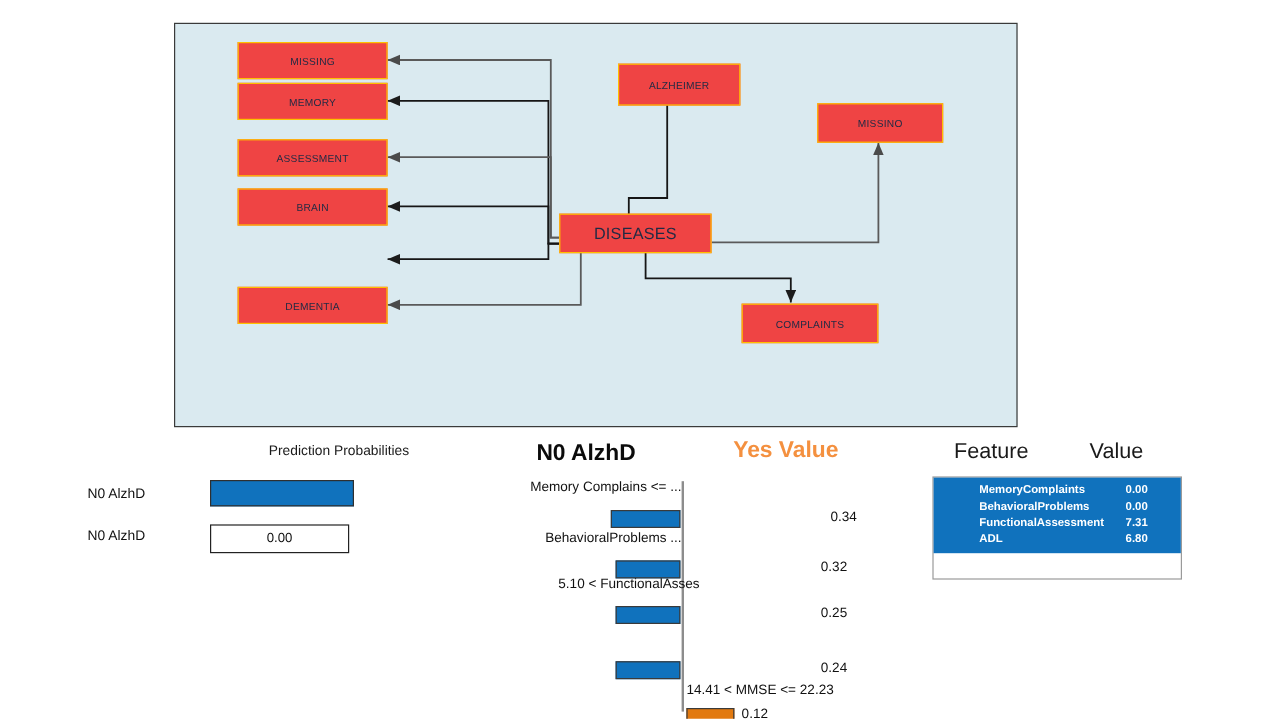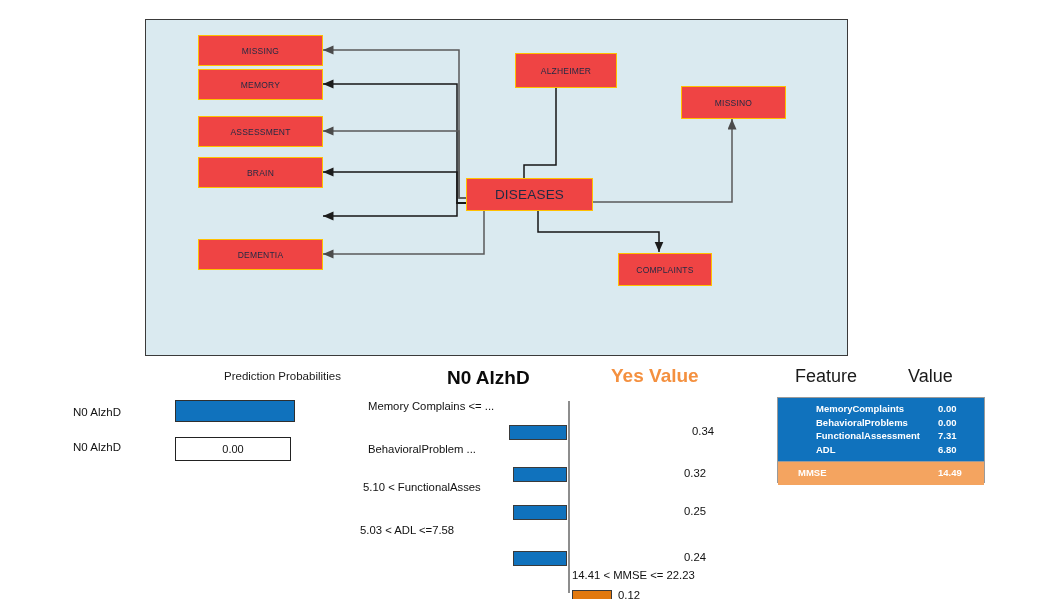--- a/index.html
+++ b/index.html
@@ -48,20 +48,21 @@
     position:absolute;left:175px;top:437px;width:116px;height:24px;
     background:#ffffff;border:1.4px solid #222;box-sizing:border-box;
     display:flex;align-items:center;justify-content:center;font-size:11px;color:#111;
   }
 
   
   #lime{position:absolute;left:420px;top:396px;width:370px;height:200px;}
   #lime-axis{position:absolute;left:148px;top:5px;width:2px;height:192px;background:#8d8d8d;}
   .lime-cap{
     position:absolute;font-size:11.3px;color:#111;white-space:nowrap;
+    text-align:right;
   }
   .lime-val{
     position:absolute;font-size:11.3px;color:#111;white-space:nowrap;text-align:right;
   }
   .lime-bar{position:absolute;height:15px;box-sizing:border-box;border:1.2px solid #3a3a3a;}
   .lime-bar.neg{background:#1072bd;}
   .lime-bar.pos{background:#e2790f;}
 
   
   #feat-table{
@@ -132,21 +133,21 @@
 
     <div class="node small" style="left:369px;top:33px;width:102px;height:35px;">
       <span>ALZHEIMER</span>
     </div>
     <div class="node small" style="left:535px;top:66px;width:105px;height:33px;">
       <span>MISSINO</span>
     </div>
     <div class="node big" style="left:320px;top:158px;width:127px;height:33px;">
       <span>DISEASES</span>
     </div>
-    <div class="node small" style="left:472px;top:233px;width:94px;height:33px;">
+    <div class="node small" style="left:472px;top:233px;width:114px;height:33px;">
       <span>COMPLAINTS</span>
     </div>
   </div>
 
   <div class="sec-title" id="pred-title">Prediction Probabilities</div>
   <div class="sec-title" id="col-no">N0 AlzhD</div>
   <div class="sec-title" id="col-yes">Yes Value</div>
   <div class="sec-title" id="col-feature">Feature</div>
   <div class="sec-title" id="col-value">Value</div>
 
@@ -156,29 +157,28 @@
   <div class="pp-label" id="pp-label-2">N0 AlzhD</div>
   <div id="pp-bar-value">0.00</div>
 
   <div id="lime">
     <div id="lime-axis"></div>
 
     <div class="lime-cap" style="right:222px;top:4px;width:200px;">Memory Complains &lt;= ...</div>
     <div class="lime-val" style="right:76px;top:29px;width:60px;">0.34</div>
     <div class="lime-bar neg" style="left:89px;top:29px;width:58px;"></div>
 
-    <div class="lime-cap" style="right:222px;top:47px;width:200px;">BehavioralProblem ...</div>
+    <div class="lime-cap" style="right:222px;top:47px;width:200px;">BehavioralProblems ...</div>
     <div class="lime-val" style="right:84px;top:71px;width:60px;">0.32</div>
     <div class="lime-bar neg" style="left:93px;top:71px;width:54px;"></div>
 
     <div class="lime-cap" style="right:207px;top:85px;width:220px;">5.10 &lt; FunctionalAsses</div>
     <div class="lime-val" style="right:84px;top:109px;width:60px;">0.25</div>
     <div class="lime-bar neg" style="left:93px;top:109px;width:54px;"></div>
 
-    <div class="lime-cap" style="right:210px;top:128px;width:220px;">5.03 &lt; ADL &lt;=7.58</div>
     <div class="lime-val" style="right:84px;top:155px;width:60px;">0.24</div>
     <div class="lime-bar neg" style="left:93px;top:155px;width:54px;"></div>
 
     <div class="lime-cap" style="left:152px;top:173px;width:180px;text-align:left;">14.41 &lt; MMSE &lt;= 22.23</div>
     <div class="lime-bar pos" style="left:152px;top:194px;width:40px;"></div>
     <div class="lime-val" style="left:198px;top:193px;width:50px;text-align:left;">0.12</div>
   </div>
 
   <div id="feat-table">
     <div id="feat-body">
@@ -192,21 +192,15 @@
       </div>
       <div class="feat-row">
         <span class="fname">FunctionalAssessment</span>
         <span class="fval">7.31</span>
       </div>
       <div class="feat-row">
         <span class="fname">ADL</span>
         <span class="fval">6.80</span>
       </div>
     </div>
-    <div id="feat-foot">
-      <div class="feat-row">
-        <span class="fname">MMSE</span>
-        <span class="fval">14.49</span>
-      </div>
-    </div>
   </div>
 
 </div>
 
 </body></html>

